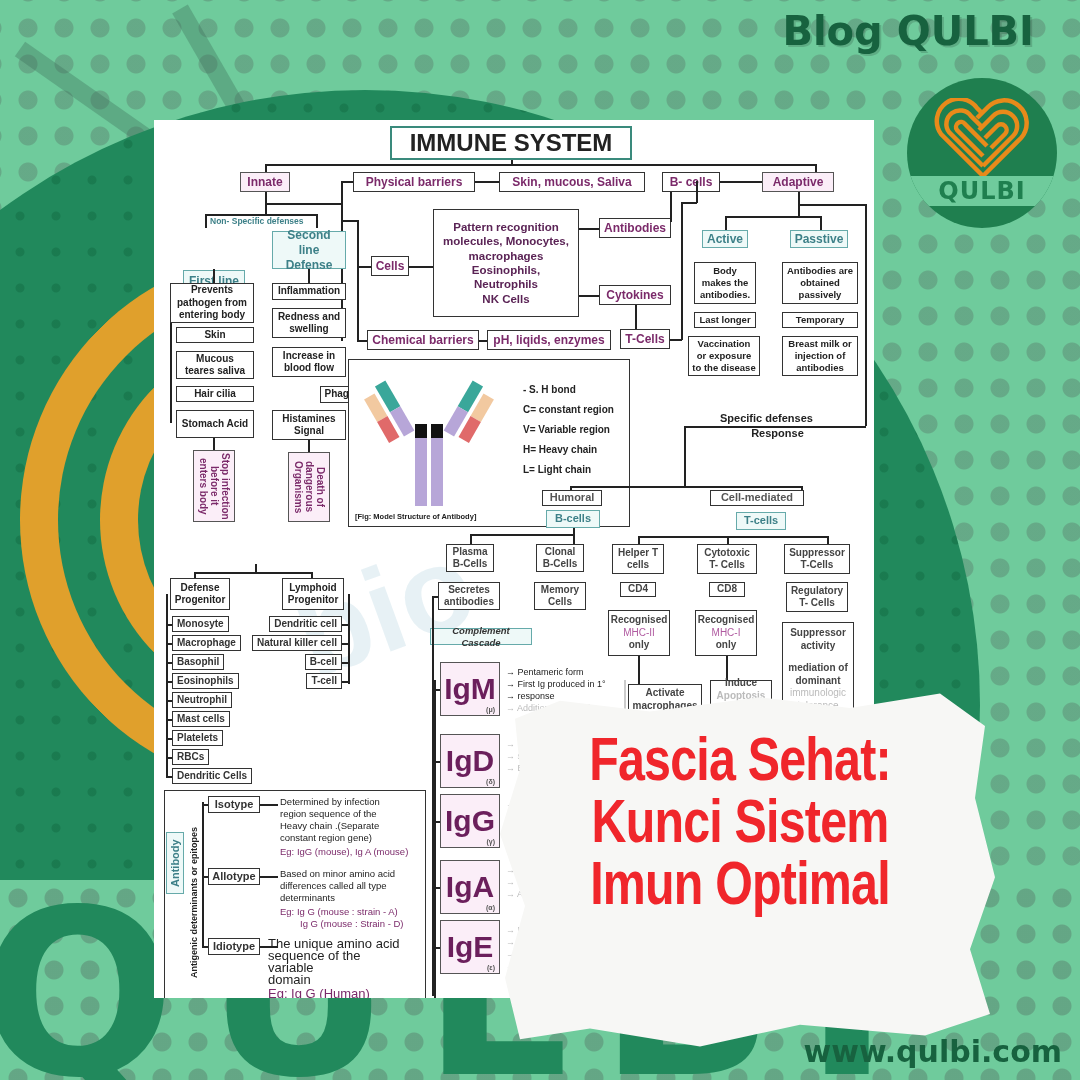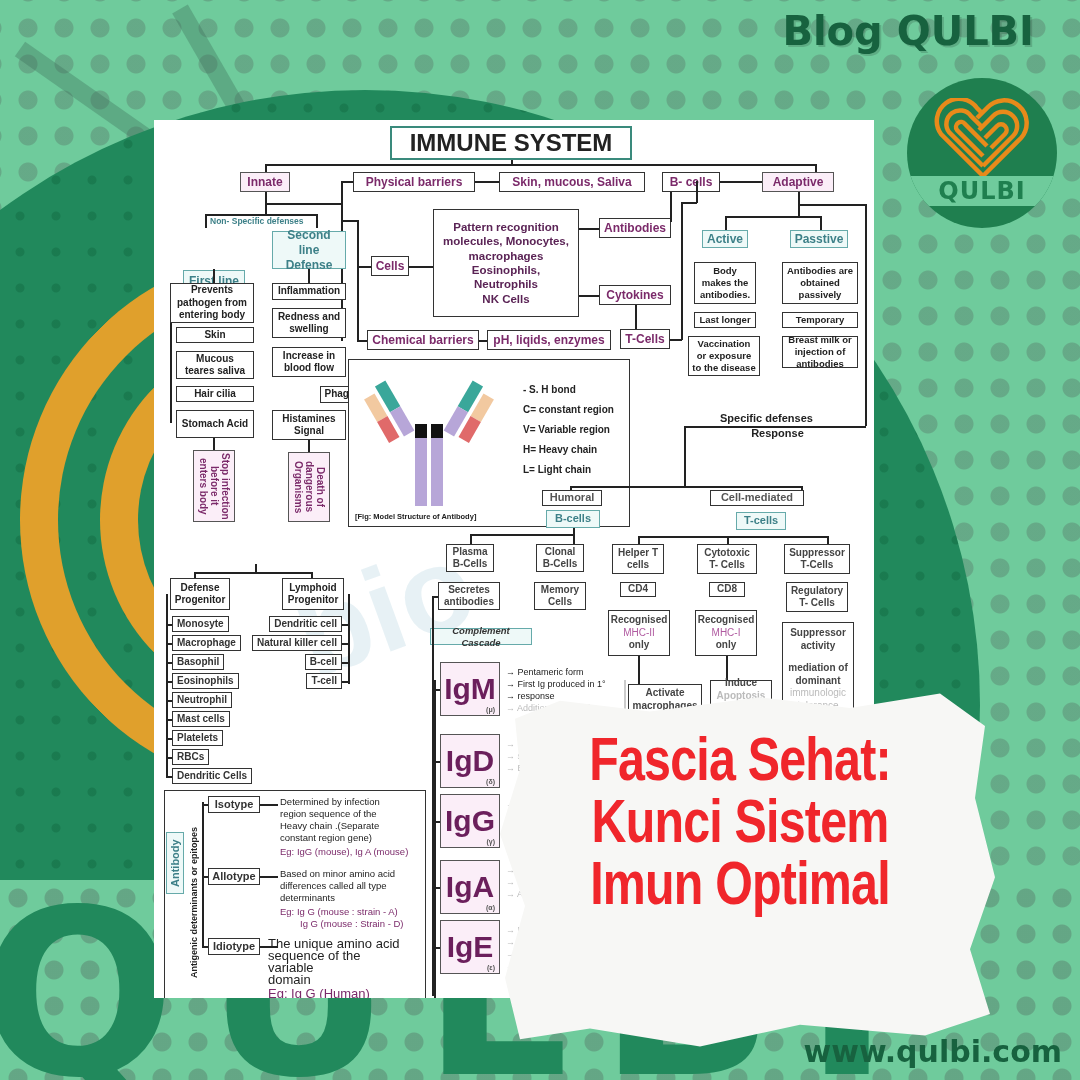--- a/index.html
+++ b/index.html
@@ -200,21 +200,21 @@
   <div class="ln" style="left:666px;top:96px;width:1.5px;height:14px;"></div>
   <div class="ln" style="left:644px;top:84px;width:68px;height:1.5px;"></div>
   <div class="ln" style="left:711px;top:84px;width:1.5px;height:222px;"></div>
   <div class="box teal" style="left:548px;top:110px;width:46px;height:18px;font-size:12px;">Active</div>
   <div class="box teal" style="left:636px;top:110px;width:58px;height:18px;font-size:12px;">Passtive</div>
   <div class="box" style="left:540px;top:142px;width:62px;height:42px;font-size:9.5px;">Body makes the antibodies.</div>
   <div class="box" style="left:540px;top:192px;width:62px;height:16px;font-size:9.5px;">Last longer</div>
   <div class="box" style="left:534px;top:216px;width:72px;height:40px;font-size:9.5px;">Vaccination or exposure to the disease</div>
   <div class="box" style="left:628px;top:142px;width:76px;height:42px;font-size:9.5px;">Antibodies are obtained passively</div>
   <div class="box" style="left:628px;top:192px;width:76px;height:16px;font-size:9.5px;">Temporary</div>
-  <div class="box" style="left:628px;top:216px;width:76px;height:32px;font-size:9.5px;">Breast milk or injection of antibodies</div>
+  <div class="box" style="left:628px;top:216px;width:76px;height:40px;font-size:9.5px;">Breast milk or injection of antibodies</div>
 
   <div class="lbl" style="left:566px;top:291px;font-size:11px;text-align:center;">
     <div>Specific defenses</div>
     <div style="padding-left:22px;">Response</div>
   </div>
   <div class="ln" style="left:530px;top:306px;width:182px;height:1.5px;"></div>
   <div class="ln" style="left:530px;top:306px;width:1.5px;height:60px;"></div>
   <div class="ln" style="left:416px;top:366px;width:1.5px;height:0;"></div>
   <div class="ln" style="left:313px;top:362px;width:370px;height:1.5px;opacity:0;"></div>
 

